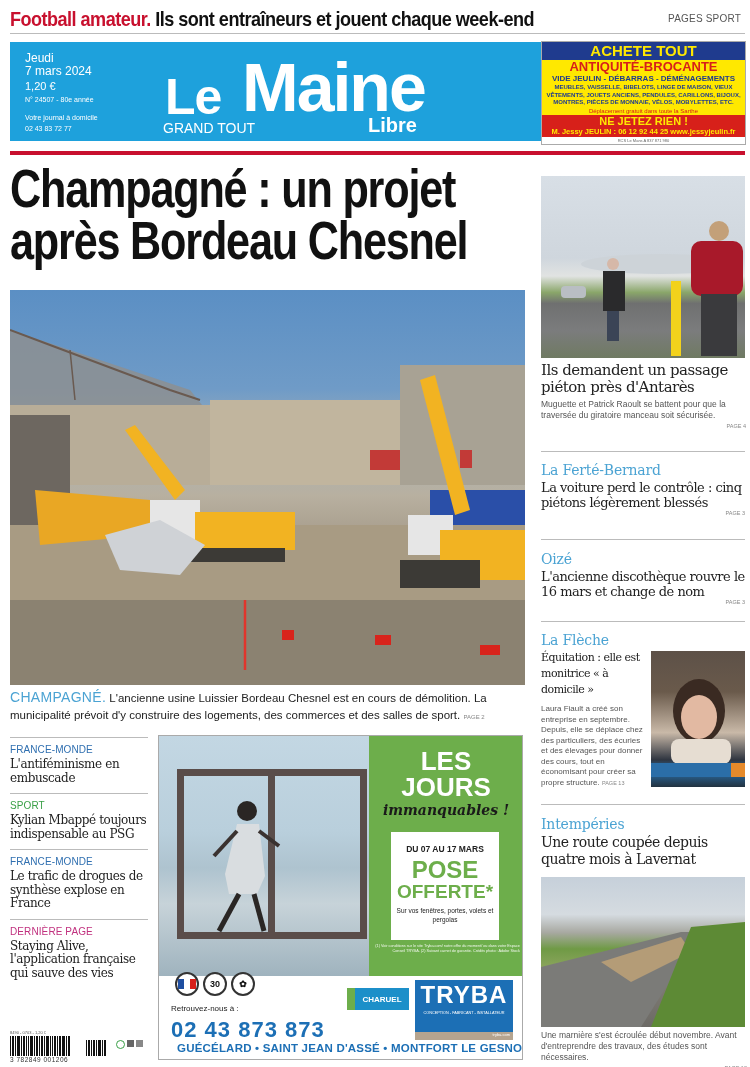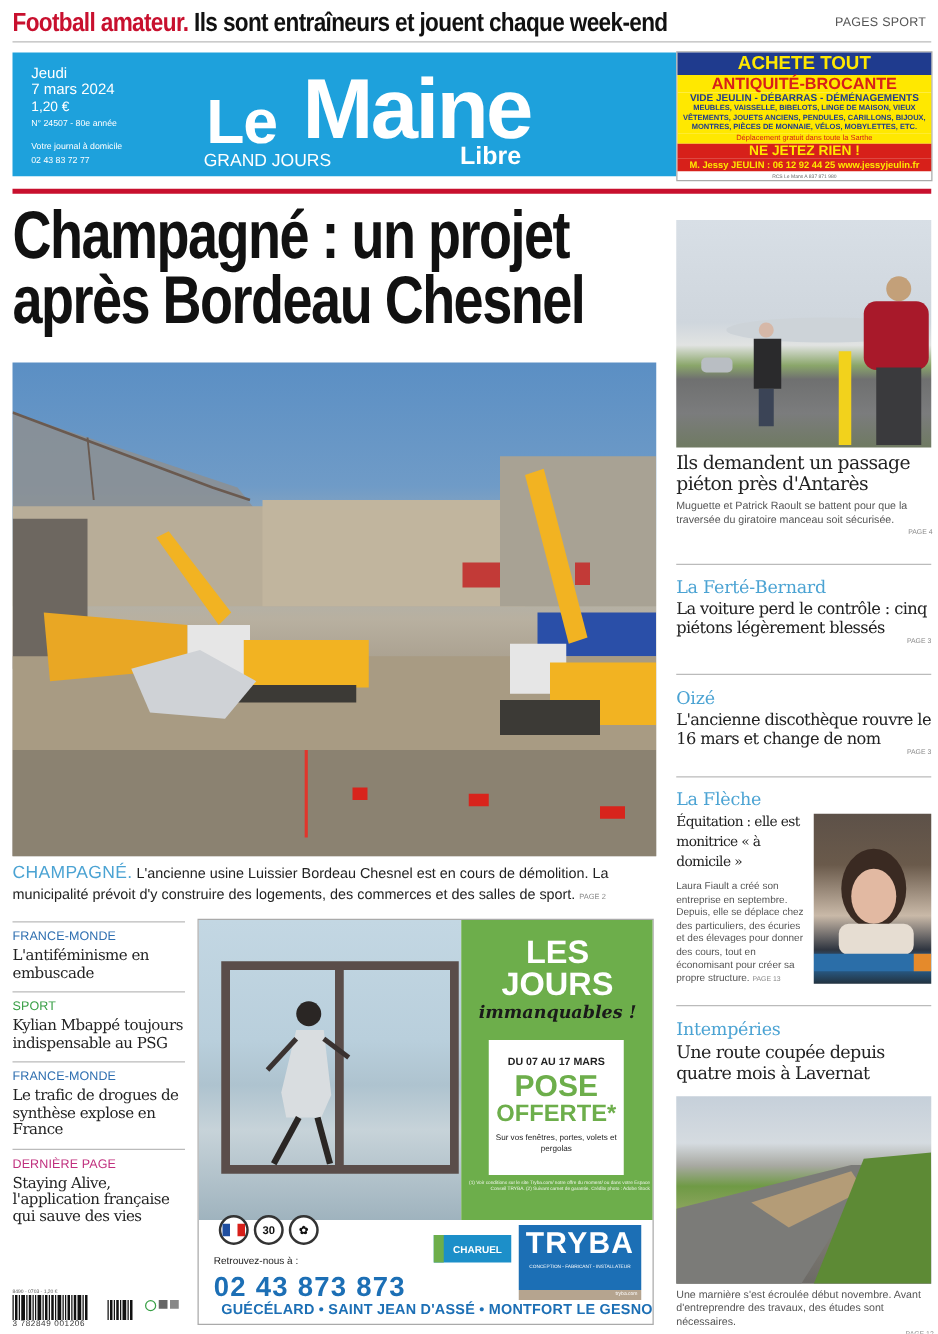--- a/index.html
+++ b/index.html
@@ -113,21 +113,21 @@
   </div>
   <div class="mh-price">1,20 €</div>
   <div class="mh-num">N° 24507 - 80e année</div>
   <div class="mh-home">
     <div>Votre journal à domicile</div>
     <div>02 43 83 72 77</div>
   </div>
   <div class="mh-le">Le</div>
   <div class="mh-maine">Maine</div>
   <div class="mh-libre">Libre</div>
-  <div class="mh-grand">GRAND JOURS</div>
+  <div class="mh-grand">GRAND TOUT</div>
 </div>
 
 <div class="abs ad-top">
   <div class="a1">ACHETE TOUT</div>
   <div class="a2">ANTIQUITÉ-BROCANTE</div>
   <div class="a3">VIDE JEULIN - DÉBARRAS - DÉMÉNAGEMENTS</div>
   <div class="a4">MEUBLES, VAISSELLE, BIBELOTS, LINGE DE MAISON, VIEUX VÊTEMENTS, JOUETS ANCIENS, PENDULES, CARILLONS, BIJOUX, MONTRES, PIÈCES DE MONNAIE, VÉLOS, MOBYLETTES, ETC.</div>
   <div class="a5">Déplacement gratuit dans toute la Sarthe</div>
   <div class="a6">NE JETEZ RIEN !</div>
   <div class="a7">M. Jessy JEULIN : 06 12 92 44 25   www.jessyjeulin.fr</div>

